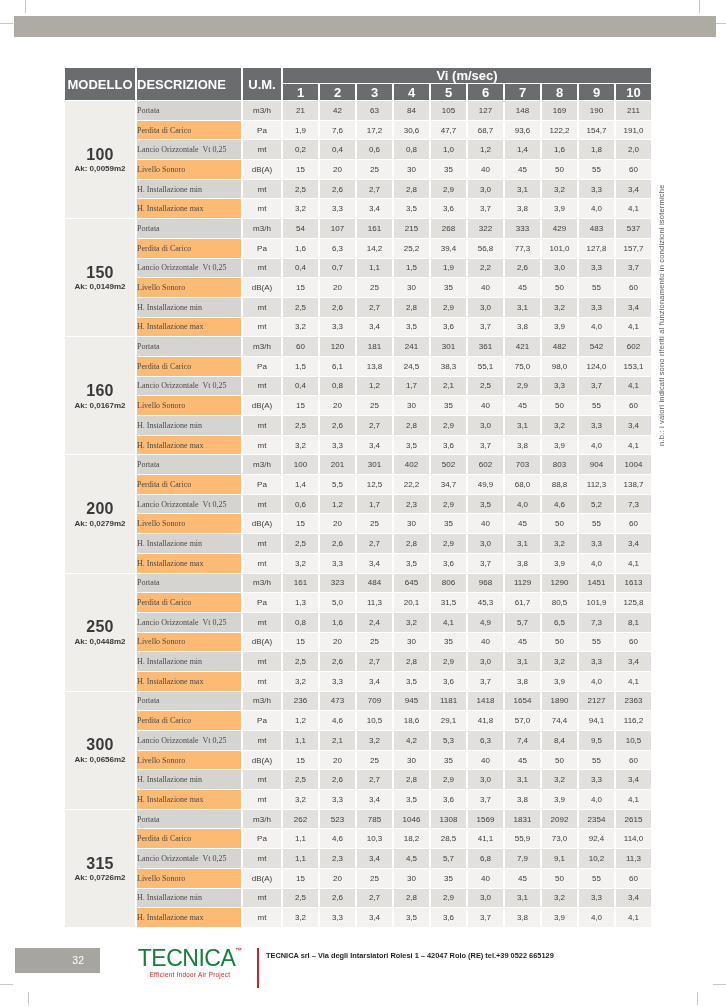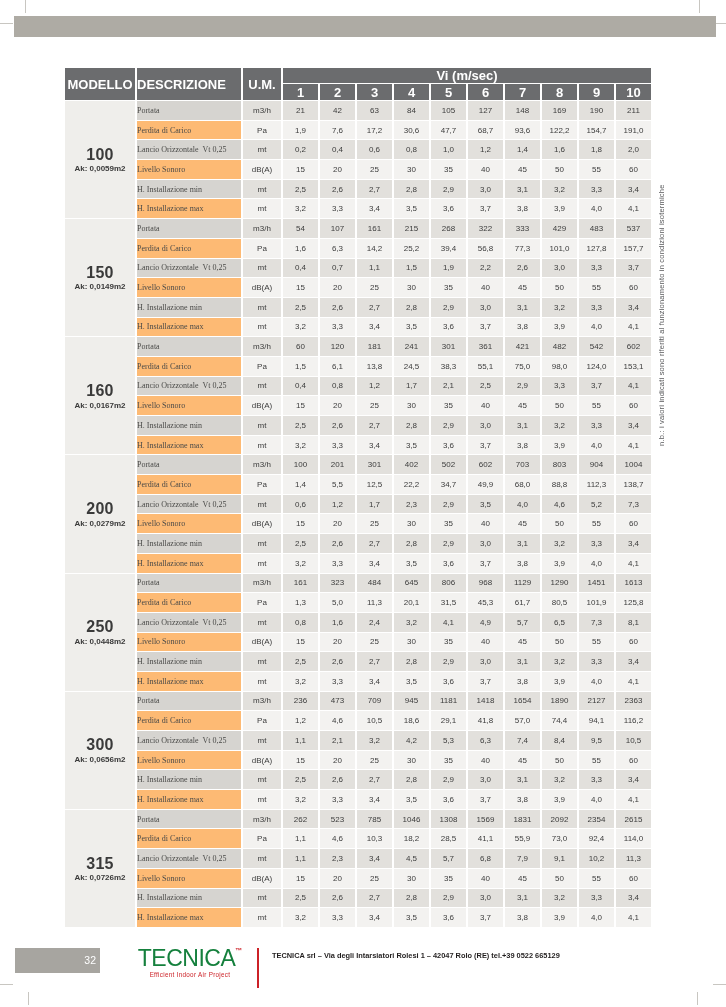--- a/index.html
+++ b/index.html
@@ -42,31 +42,31 @@
   .row-even .cell-desc { background:#fdba74; }
   .row-even .cell-um, .row-even .cell-val { background:#f3f2f0; }
   .cell-modello { background:#efeeeb; text-align:center; vertical-align:middle; }
   .model-name { font-size:16px; font-weight:bold; color:#3a3a3a; line-height:1.1; letter-spacing:0.3px; }
   .model-ak { font-size:8px; font-weight:bold; color:#3a3a3a; margin-top:1px; }
 
   
   .page-box {
     position:absolute; left:15px; top:948px; width:85px; height:25px;
     background:#a7a5a0; color:#ffffff; font-size:10.5px;
-    text-align:right; line-height:25px; padding-right:4px; box-sizing:border-box;
+    text-align:right; line-height:25px; padding-right:16px; box-sizing:border-box;
   }
   .logo-wrap { position:absolute; left:129px; top:947px; width:122px; text-align:center; }
   .logo-text {
     color:#15803d; font-size:23px; font-weight:normal; letter-spacing:-0.5px;
     line-height:1; display:inline-block;
   }
   .logo-tm { color:#cc2127; font-size:7px; font-weight:bold; vertical-align:top; }
   .logo-tagline { color:#cc2127; font-size:6.3px; letter-spacing:0.3px; margin-top:1px; }
   .footer-divider { position:absolute; left:257px; top:948px; width:1.5px; height:40px; background:#cc2127; }
-  .footer-address { position:absolute; left:272px; top:951px; width:440px; font-size:7.4px; font-weight:bold; color:#221f1f; line-height:10.5px; }
+  .footer-address { position:absolute; left:266px; top:951px; width:440px; font-size:7.4px; font-weight:bold; color:#221f1f; line-height:10.5px; }
 </style>
 </head>
 <body>
 
 <div class="mark mark-h" style="left:0; top:23px;"></div>
 <div class="mark mark-v" style="left:25px; top:0;"></div>
 <div class="mark mark-h" style="right:0; top:23px;"></div>
 <div class="mark mark-v" style="left:699px; top:0;"></div>
 <div class="mark mark-h" style="left:0; top:984px;"></div>
 <div class="mark mark-v" style="left:28px; top:992px;"></div>

